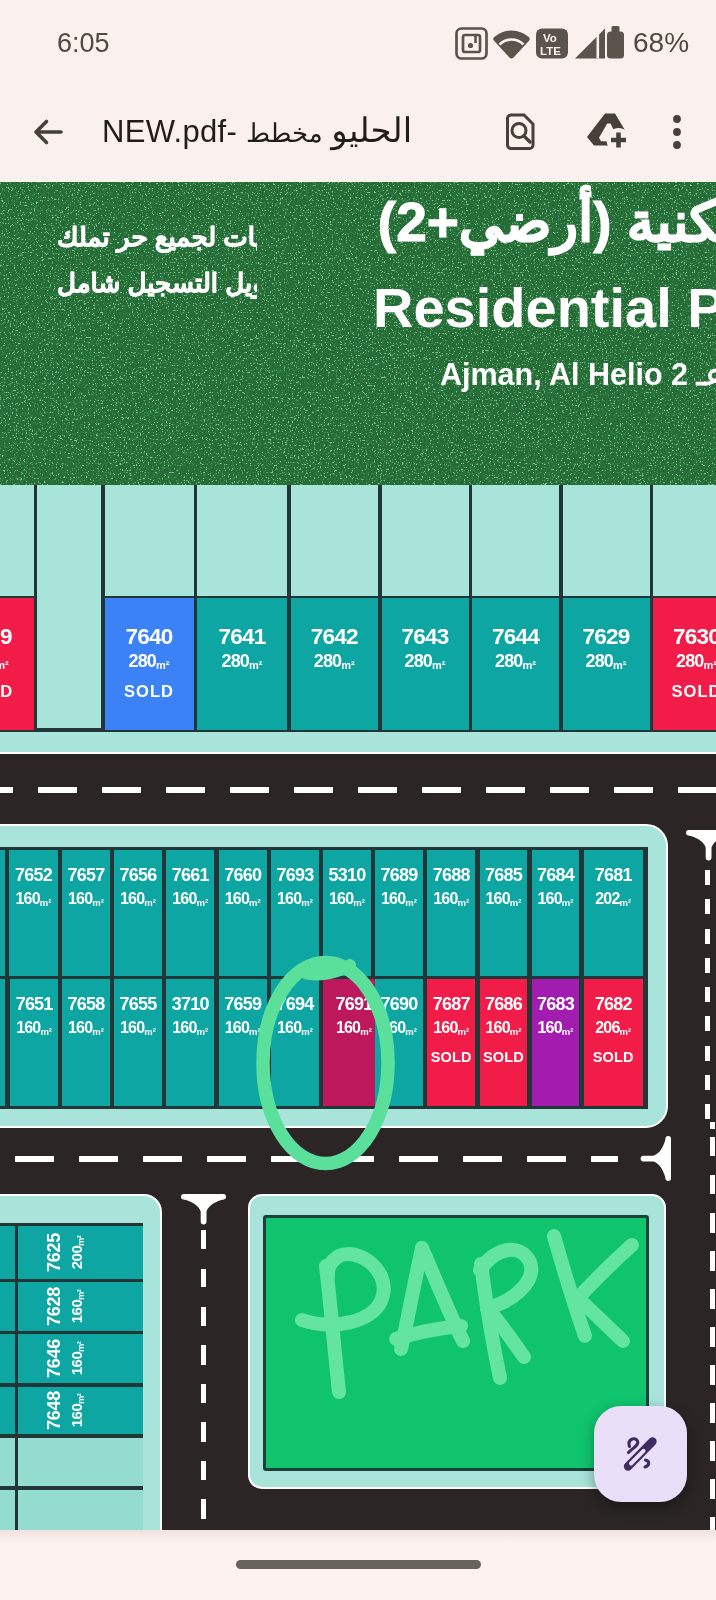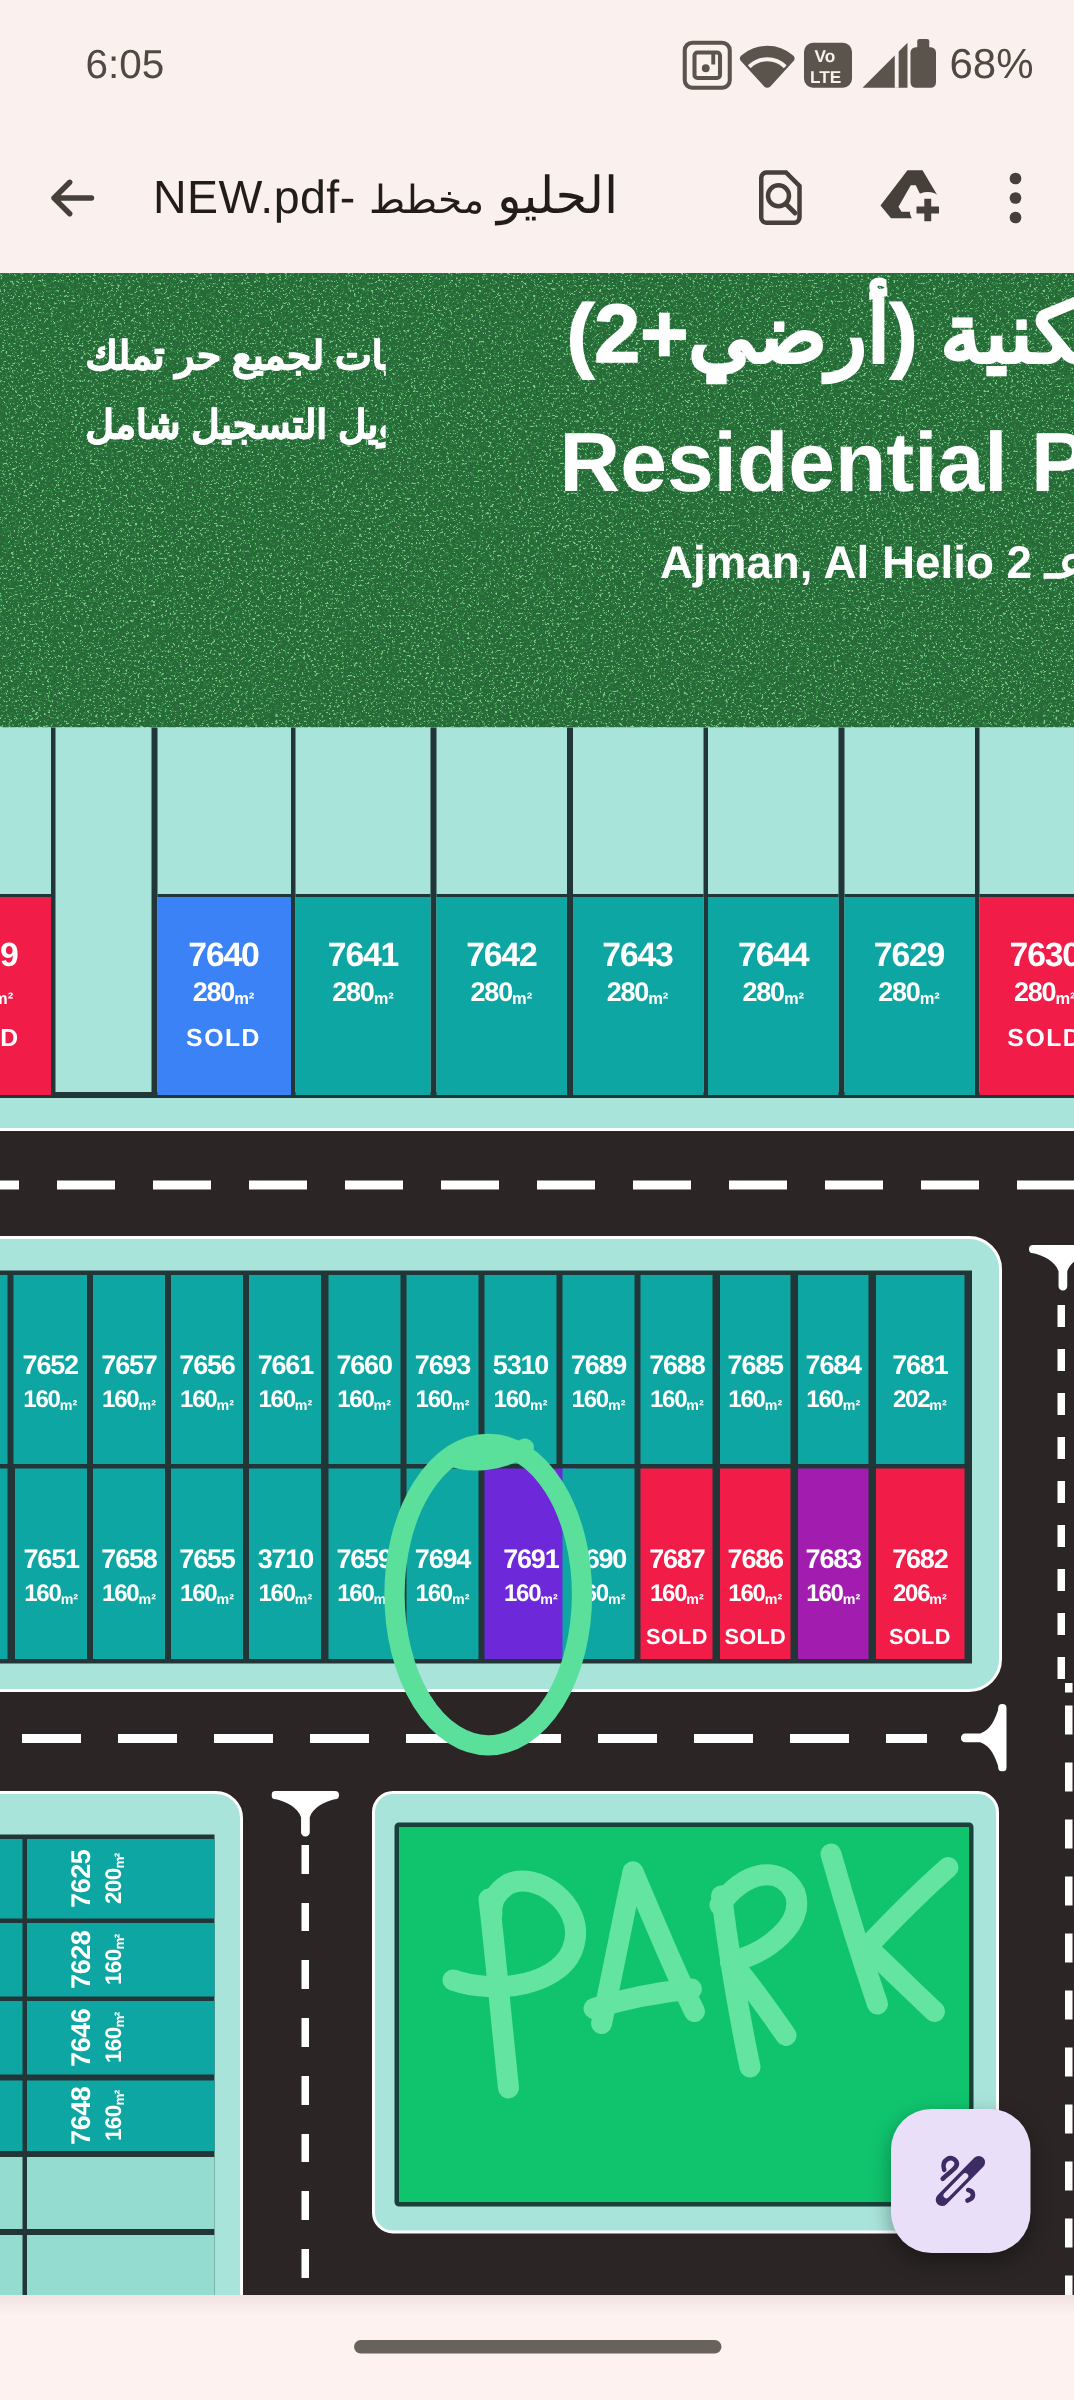--- a/index.html
+++ b/index.html
@@ -9,21 +9,21 @@
 
 .plot{position:absolute;color:#fff;text-align:center;font-weight:bold;line-height:1}
 .pnum{font-size:18px;line-height:20px;letter-spacing:-0.8px}
 .parea{font-size:16px;line-height:18px;margin-top:5px;letter-spacing:-0.8px}
 .parea span{font-size:9.5px;letter-spacing:0;position:relative;top:2px}
 .psold{font-size:14.5px;line-height:16px;margin-top:10px;letter-spacing:0.2px}
 .b2 .pnum{font-size:22.5px;margin-top:29px}
 .b2 .parea{font-size:18px;margin-top:5px}
 .b2 .parea span{font-size:11px}
 .b2 .psold{font-size:16.5px;margin-top:11px;letter-spacing:1px}
-.m1 .pnum{margin-top:50px}
+.m1 .pnum{margin-top:15px}
 .vline{position:absolute;background:#223638;width:3.5px}
 </style></head><body>
 <div id="screen">
 
 <div class="abs" style="left:57px;top:27.5px;font-size:27px;color:#504941;">6:05</div>
 
 <svg class="abs" style="left:450px;top:24px" width="240" height="40" viewBox="0 0 240 40">
 
  <g fill="none" stroke="#5b544d" stroke-width="2.7">
   <rect x="6.5" y="4.5" width="30" height="30" rx="5"></rect>
@@ -256,21 +256,21 @@
 <div class="plot m1" style="left:218.9px;top:979px;width:47.70000000000002px;height:127px;background:#0ea6a3">
       <div class="pnum">7659</div>
       <div class="parea">160<span>m²</span></div>
     </div>
 
 <div class="plot m1" style="left:271.4px;top:979px;width:47.200000000000045px;height:127px;background:#0ea6a3">
       <div class="pnum">7694</div>
       <div class="parea">160<span>m²</span></div>
     </div>
 
-<div class="plot m1" style="left:323.4px;top:979px;width:61px;height:127px;background:#6d28d9">
+<div class="plot m1" style="left:323.4px;top:979px;width:61px;height:127px;background:#be185d">
       <div class="pnum">7691</div>
       <div class="parea">160<span>m²</span></div>
     </div>
 
 <div class="plot m1" style="left:375.4px;top:979px;width:47.200000000000045px;height:127px;background:#0ea6a3">
       <div class="pnum">7690</div>
       <div class="parea">160<span>m²</span></div>
     </div>
 
 <div class="plot m1" style="left:427.4px;top:979px;width:47.700000000000045px;height:127px;background:#f11d48">

